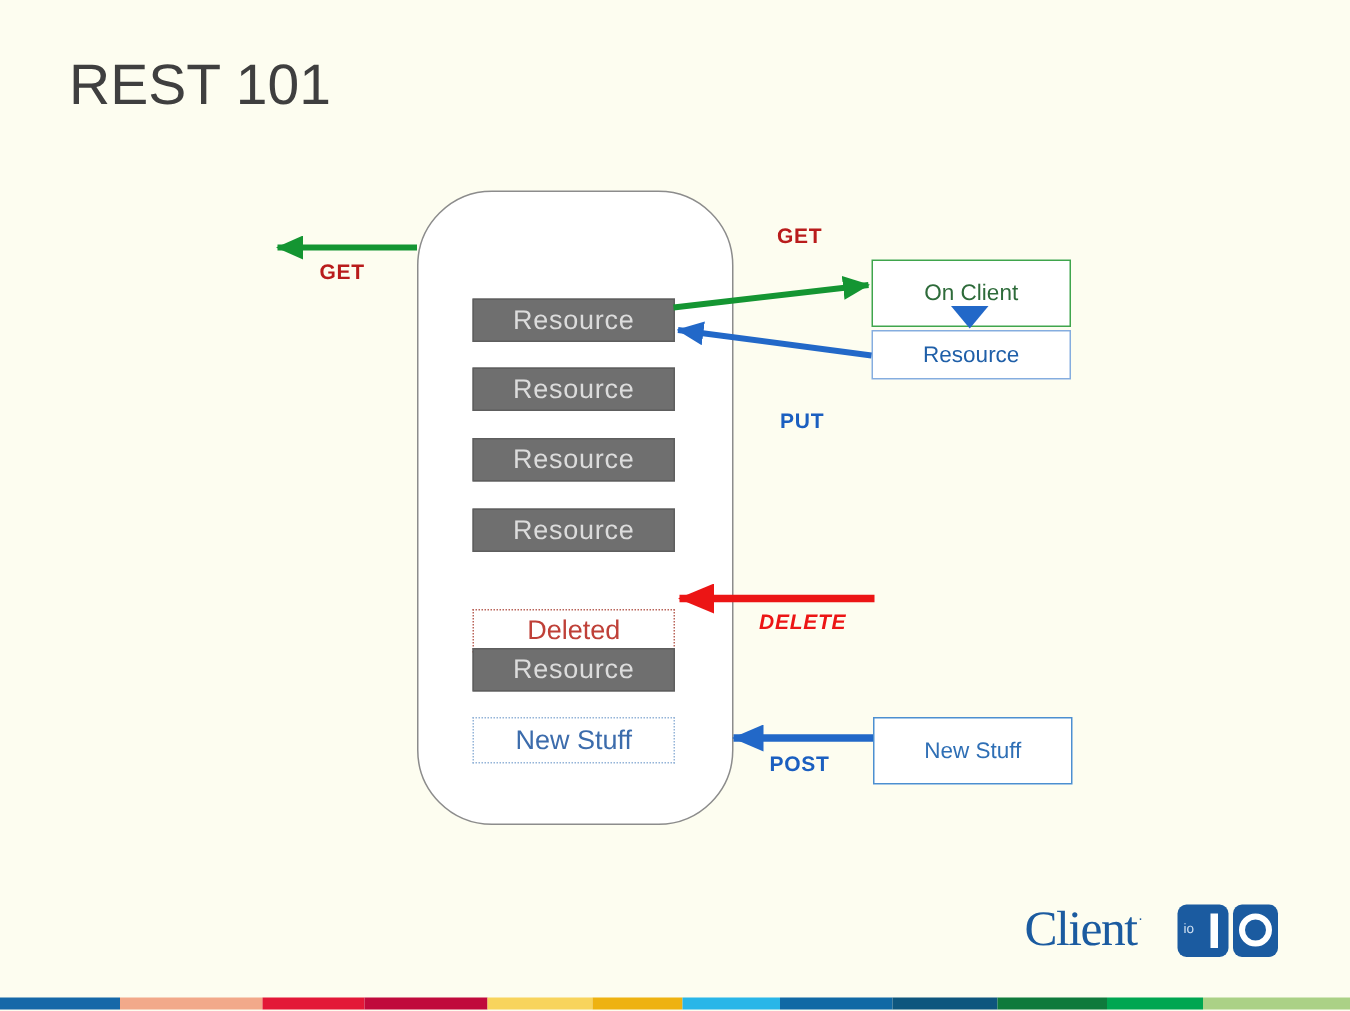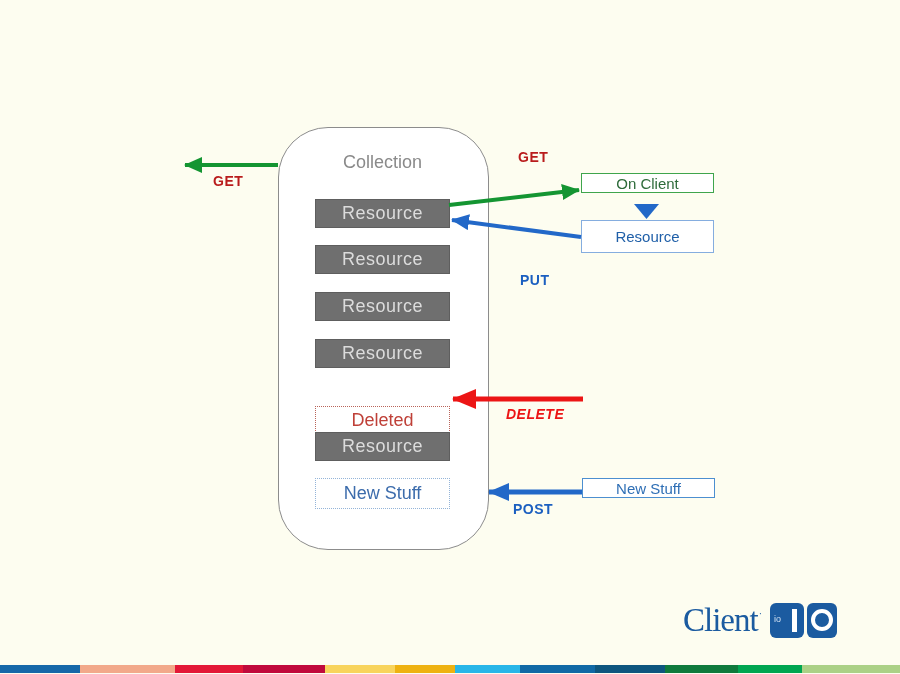--- a/index.html
+++ b/index.html
@@ -55,21 +55,21 @@
     color:var(--deleted-text);
     margin-top:21px;
   }
   .newstuff-in{
     background:#ffffff; border:1px dotted var(--newstuff-border);
     color:var(--newstuff-text); height:31px;
   }
   .slot-0{top:199px}.slot-1{top:245px}.slot-2{top:292px}
   .slot-3{top:339px}.slot-4{top:385px}.slot-5{top:432px}.slot-6{top:478px}
   .sidebox{
-    position:absolute; width:133px; height:20px; background:#ffffff;
+    position:absolute; width:133px; height:45px; background:#ffffff;
     display:flex; align-items:center; justify-content:center;
     font-size:15px; box-sizing:border-box;
   }
   .onclient{ left:581px; top:173px; border:1px solid var(--onclient-border); color:var(--onclient-text); }
   .modified{ left:581px; top:220px; height:33px; border:1px solid var(--modified-border); color:#1F5FA8; }
   .newstuff-ext{ left:582px; top:478px; border:1px solid #4C8FD0; color:#2F6FB5; }
   .verb{
     position:absolute; font-size:14px; font-weight:bold; letter-spacing:0.5px;
   }
   .verb-green{ color:#b91c1c; }
@@ -92,21 +92,21 @@
     display:flex; align-items:center;
   }
   .logo-word{
     font-family:"Liberation Serif", serif; font-size:33px;
     color:var(--logo-blue); letter-spacing:-1px; line-height:1;
   }
   .logo-tm{
     font-size:10px; color:var(--logo-blue); vertical-align:14px; margin-left:1px;
   }
   .logo-badge1{
-    position:relative; margin-left:9px; width:34px; height:35px;
+    position:relative; margin-left:24px; width:34px; height:35px;
     background:var(--logo-blue); border-radius:6px;
   }
   .logo-badge1 .io-small{
     position:absolute; left:4px; top:11px; font-size:9px; color:#cfe0f2;
     font-family:"Liberation Sans", sans-serif;
   }
   .logo-badge1 .i-bar{
     position:absolute; right:7px; top:6px; width:5px; height:23px; background:#ffffff;
   }
   .logo-badge2{
@@ -122,23 +122,23 @@
     position:absolute; left:0; top:665px; width:900px; height:8px;
     display:flex;
   }
   .stripe-seg{ height:8px; }
 </style>
 </head>
 <body>
 
 <div class="slide">
 
+  <div class="title">REST 101</div>
 
   <div class="collection"></div>
-  <div class="collection-label">Collection</div>
 
   <div class="box resource slot-0">Resource</div>
   <div class="box resource slot-1">Resource</div>
   <div class="box resource slot-2">Resource</div>
   <div class="box resource slot-3">Resource</div>
   <div class="box deleted slot-4">Deleted</div>
   <div class="box resource slot-5">Resource</div>
   <div class="box newstuff-in slot-6">New Stuff</div>
 
   <div class="sidebox onclient">On Client</div>

